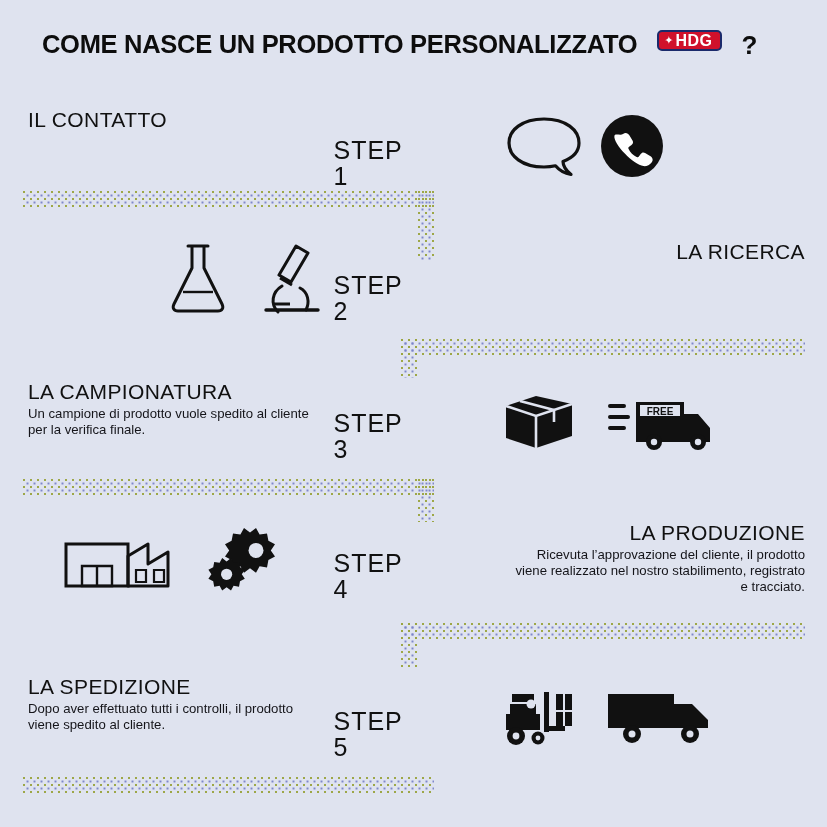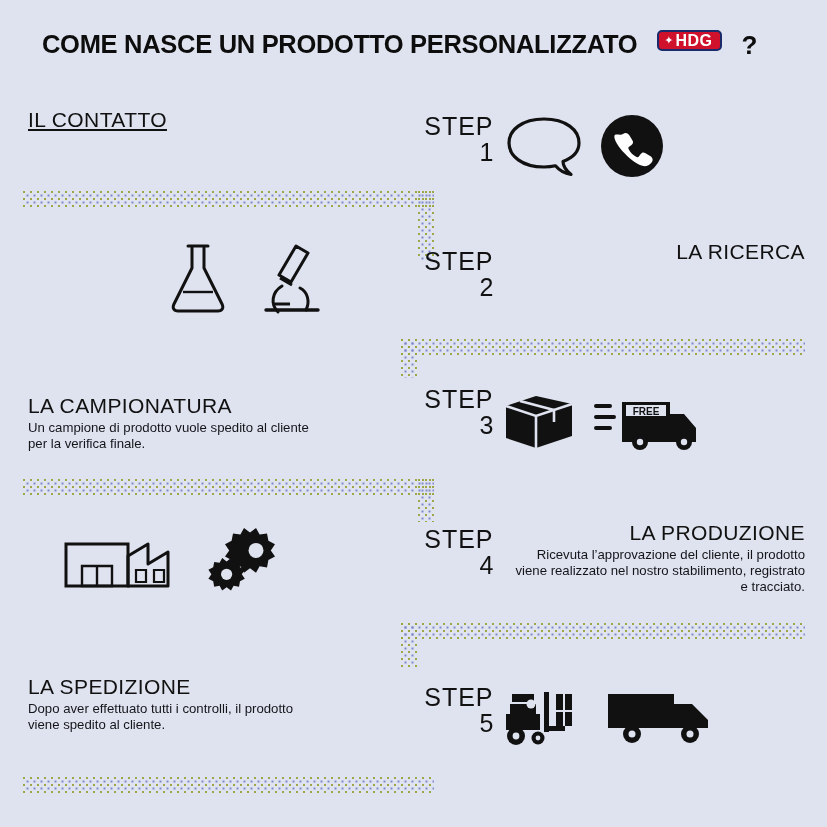--- a/index.html
+++ b/index.html
@@ -93,22 +93,23 @@
     font-size: 13.2px;
     line-height: 1.22;
     color: #15151a;
   }
 
   
   .step {
     position: absolute;
     left: 50%;
     transform: translateX(-50%);
-    text-align: right;
+    text-align: left;
     width: 160px;
+    margin-top: 24px;
   }
   .step-word {
     font-size: 25px;
     letter-spacing: 1px;
     color: #111111;
     line-height: 1.05;
   }
   .step-num {
     font-size: 25px;
     color: #111111;
@@ -149,21 +150,21 @@
   <div class="header">
     <div class="header-title">COME NASCE UN PRODOTTO PERSONALIZZATO</div>
     <div class="logo-badge">
       <span class="logo-star">✦</span>
       <span class="logo-text">HDG</span>
     </div>
     <div class="header-qmark">?</div>
   </div>
 
   <div class="row" style="top:105px; height:110px;">
-    <div class="text-block left" style="top:4px;text-decoration:underline;">
+    <div class="text-block left" style="top:4px;">
       <div class="block-title">IL CONTATTO</div>
     </div>
 
     <div class="step" style="top:8px;">
       <div class="step-word">STEP</div>
       <div class="step-num">1</div>
     </div>
 
     <div class="icons" style="top:10px; left:505px;">
 
@@ -219,31 +220,31 @@
           <path d="M44 48 c8 4 10 14 6 22" fill="none" stroke="#111" stroke-width="3" stroke-linecap="round"></path>
         </svg>
       </span>
     </div>
 
     <div class="dots" style="top:98px; left:400px; width:405px;"></div>
     <div class="dots vert" style="top:98px; left:400px; height:40px;"></div>
   </div>
 
   <div class="row" style="top:378px; height:125px;">
-    <div class="text-block left" style="top:17px;">
+    <div class="text-block left" style="top:3px;">
       <div class="block-title">LA CAMPIONATURA</div>
       <div class="block-desc">Un campione di prodotto vuole spedito al cliente per la verifica finale.</div>
     </div>
 
     <div class="step" style="top:8px;">
       <div class="step-word">STEP</div>
       <div class="step-num">3</div>
     </div>
 
-    <div class="icons" style="top:8px; left:498px; gap:14px;">
+    <div class="icons" style="top:8px; left:498px; gap:28px;">
 
       <span>
         <svg width="82" height="66" viewBox="0 0 82 66">
           <path d="M8 20 L38 10 L74 18 L74 50 L38 62 L8 52 Z" fill="#111"></path>
           <path d="M8 20 L38 30 L74 18" fill="none" stroke="#dfe3ef" stroke-width="2.6"></path>
           <path d="M38 30 L38 62" fill="none" stroke="#dfe3ef" stroke-width="2.6"></path>
           <path d="M22 15 L56 24 L56 36" fill="none" stroke="#dfe3ef" stroke-width="2.6"></path>
         </svg>
       </span>
 

